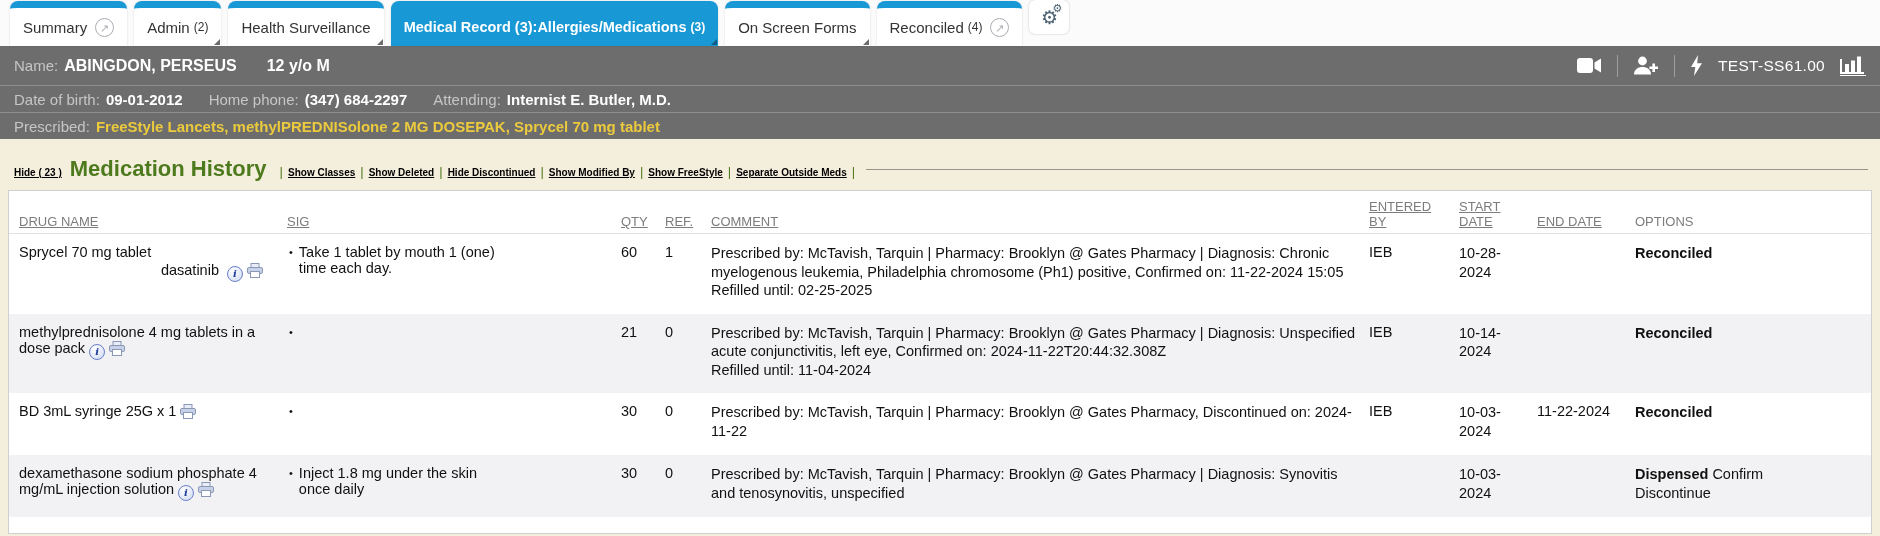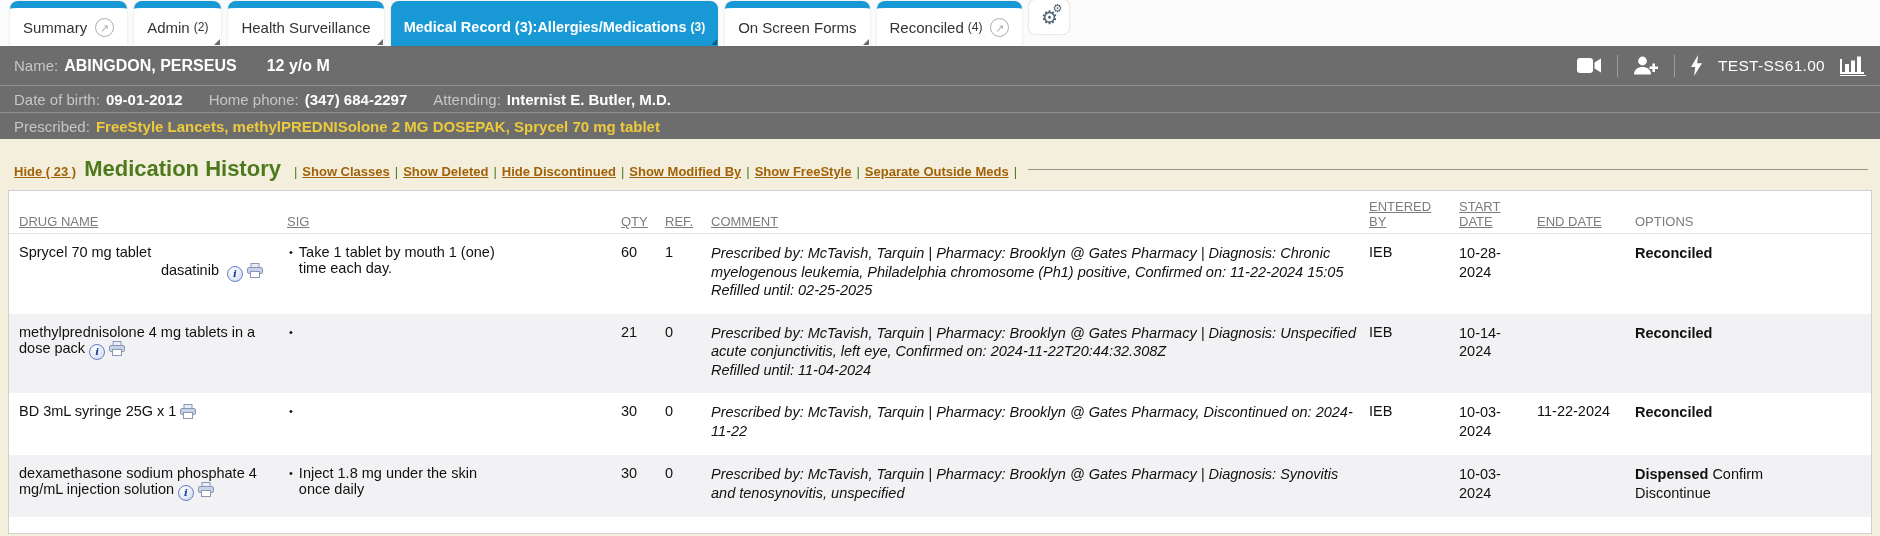--- a/index.html
+++ b/index.html
@@ -41,40 +41,40 @@
   .bar-right{margin-left:auto;display:flex;align-items:center;gap:15px;}
   .vdiv{width:1px;height:22px;background:#9e9e9e;}
   .ic{display:flex;align-items:center;cursor:pointer;}
   .acct{font-size:15.5px;color:#fff;letter-spacing:.3px;}
   .chart-wrap{border-bottom:1px solid #fff;padding-bottom:1px;}
 
   
   .legend{display:flex;align-items:baseline;padding:17px 12px 8px 14px;color:#4e7a1e;white-space:nowrap;}
   .hide-link{font-size:15px;font-weight:bold;text-decoration:underline;cursor:pointer;}
   .mh-title{font-size:22px;font-weight:bold;margin:0 8px 0 8px;}
-  .legend a{font-size:13px;font-weight:bold;color:#a16207;text-decoration:underline;cursor:pointer;}
+  .legend a{font-size:10px;font-weight:bold;color:#000000;text-decoration:underline;cursor:pointer;}
   .pipe{font-size:13px;margin:0 5px;}
   .legend-rule{flex:1;border-top:1px solid #97958a;align-self:center;margin-left:6px;}
 
   
   .panel{background:#fff;border:1px solid #cfcfcf;margin:0 8px 8px 8px;min-height:342px;}
   table{width:100%;border-collapse:collapse;table-layout:fixed;}
   th{font-size:13px;font-weight:normal;color:#7c7c7c;text-align:left;vertical-align:bottom;
     padding:8px 6px 4px 6px;border-bottom:1px solid #e2e2e2;}
   th .th-label{cursor:pointer;}
   th .sortable{text-decoration:underline;}
   td{vertical-align:top;padding:10px 6px 14px 6px;font-size:14.5px;color:#111;margin-left:40px;}
   tr.zebra{background:#f2f2f4;}
   .c-drug{padding-left:10px;}
   th.c-drug{padding-left:10px;}
   .drug-wrap{max-width:252px;}
   .generic-line{max-width:252px;text-align:right;padding-right:12px;margin-top:2px;}
   .sig-wrap{display:flex;max-width:224px;}
   .sig-bullet{font-size:11px;margin:2px 6px 0 2px;}
-  .comment-line{max-width:652px;line-height:1.28;font-style:italic;}
+  .comment-line{max-width:652px;line-height:1.28;}
   .opt-wrap{max-width:150px;line-height:1.3;}
   .opt-bold{font-weight:bold;}
   .start-cell{line-height:1.3;}
 
   .icons{white-space:nowrap;}
   .info-icon{display:inline-block;width:14px;height:14px;border:1px solid #6a7fc9;border-radius:50%;
     background:radial-gradient(circle at 35% 30%,#ffffff,#cdd8f2);color:#21409a;
     font-family:"DejaVu Serif",serif;font-style:italic;font-weight:bold;font-size:10px;
     line-height:14px;text-align:center;vertical-align:-2px;margin-left:4px;cursor:pointer;}
   .print-icon{display:inline-block;vertical-align:-3px;margin-left:4px;cursor:pointer;}

